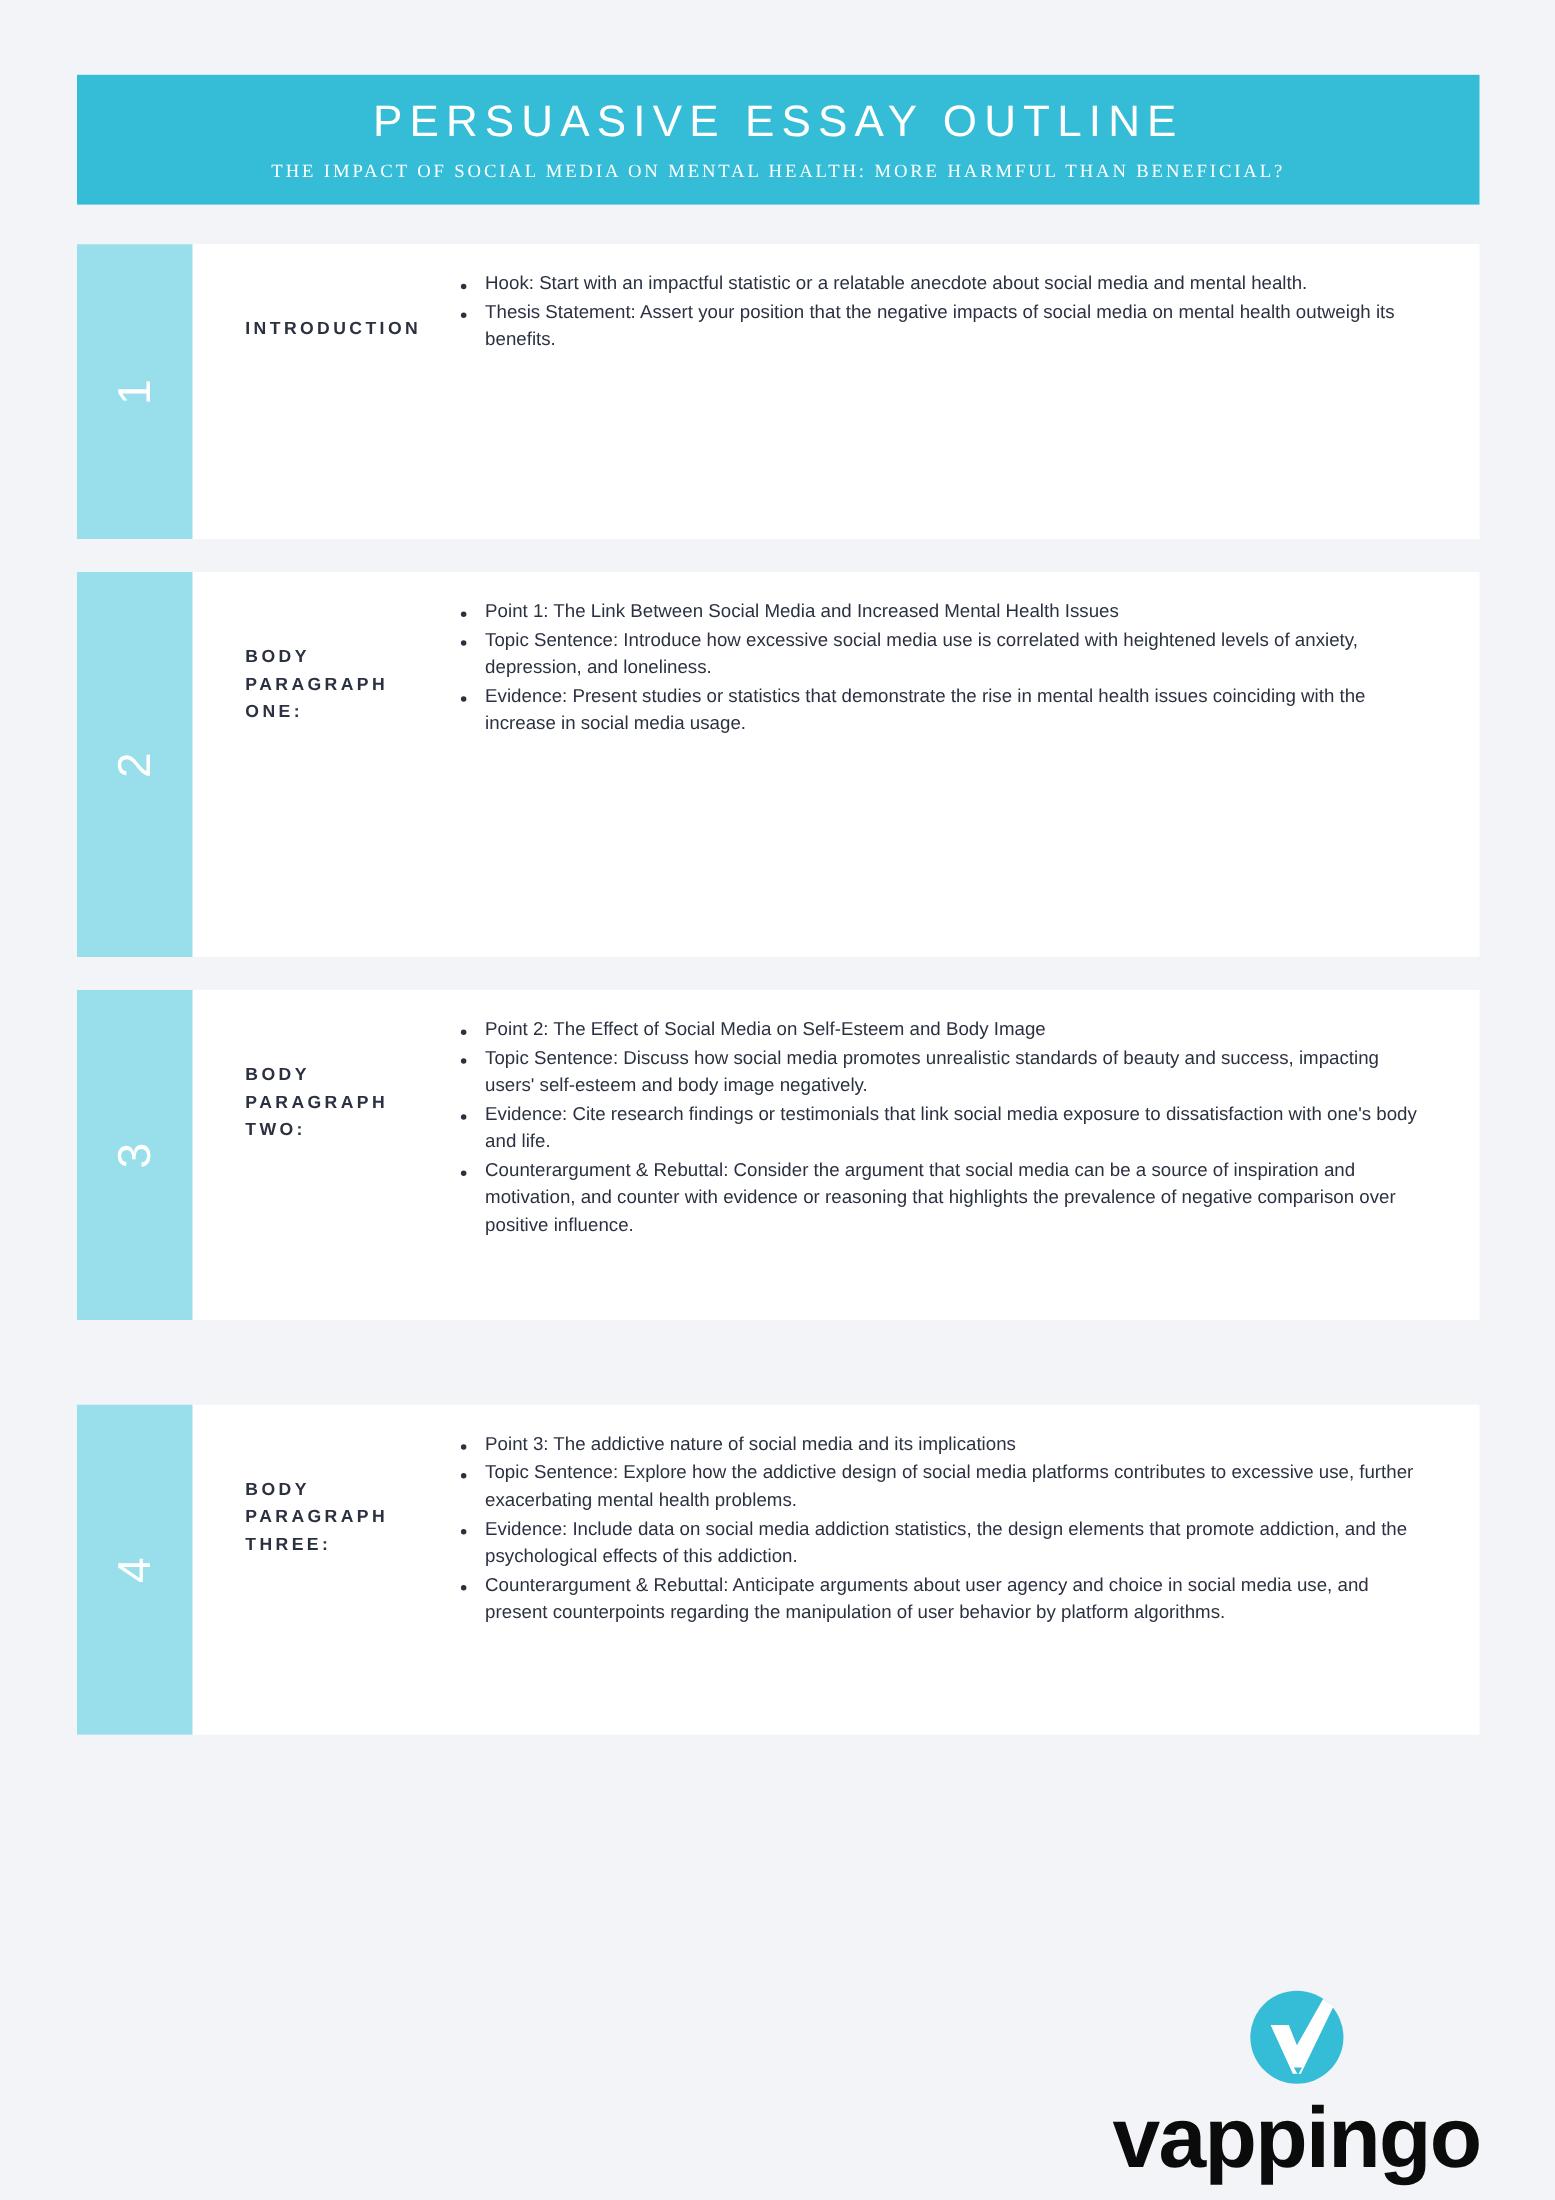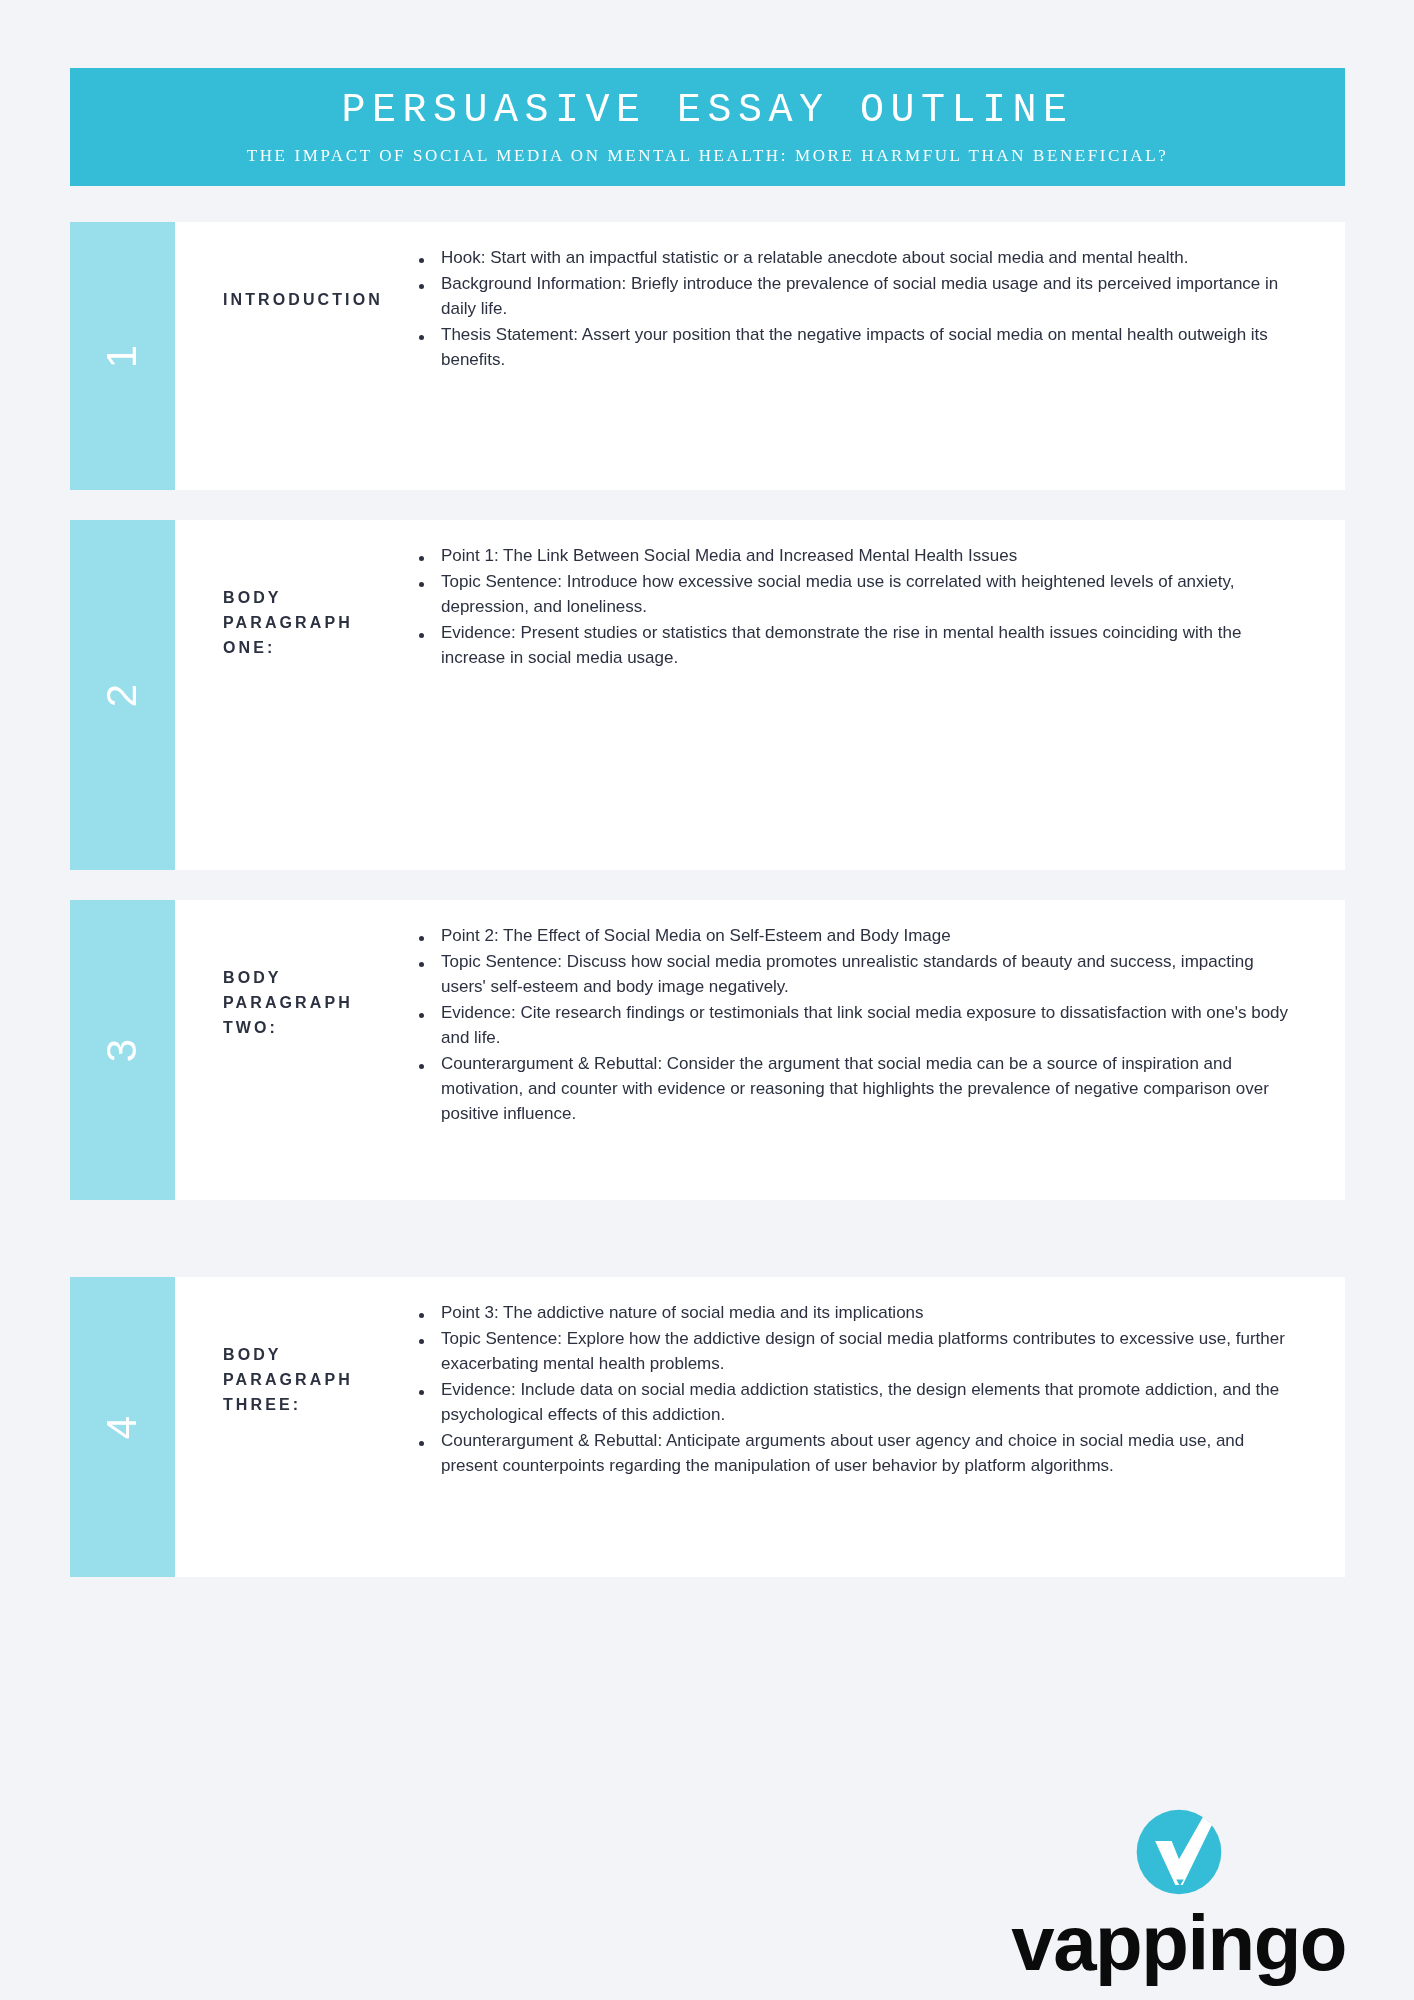--- a/index.html
+++ b/index.html
@@ -34,21 +34,20 @@
     padding-top: 4px;
   }
   .header-title {
     color: #ffffff;
     font-size: 40px;
     font-weight: 400;
     letter-spacing: 6.5px;
     line-height: 1.1;
     text-align: center;
     white-space: nowrap;
-    font-family: Liberation Mono, monospace;
   }
   .header-subtitle {
     color: #ffffff;
     font-size: 17px;
     font-weight: 400;
     letter-spacing: 2.6px;
     line-height: 1.55;
     text-align: center;
     margin-top: 10px;
     max-width: 1040px;
@@ -162,21 +161,20 @@
       <div class="section" style="top: 222px; min-height: 268px;">
         <div class="num-col">
           <div class="num">1</div>
         </div>
         <div class="label-col">
           <div class="label">INTRODUCTION</div>
         </div>
         <div class="bullets-col">
           <ul>
             <li>Hook: Start with an impactful statistic or a relatable anecdote about social media and mental health.</li>
-            <li>Background Information: Briefly introduce the prevalence of social media usage and its perceived importance in daily life.</li>
             <li>Thesis Statement: Assert your position that the negative impacts of social media on mental health outweigh its benefits.</li>
           </ul>
         </div>
       </div>
       <div class="section" style="top: 520px; min-height: 350px;">
         <div class="num-col">
           <div class="num">2</div>
         </div>
         <div class="label-col">
           <div class="label">BODY PARAGRAPH ONE:</div>

